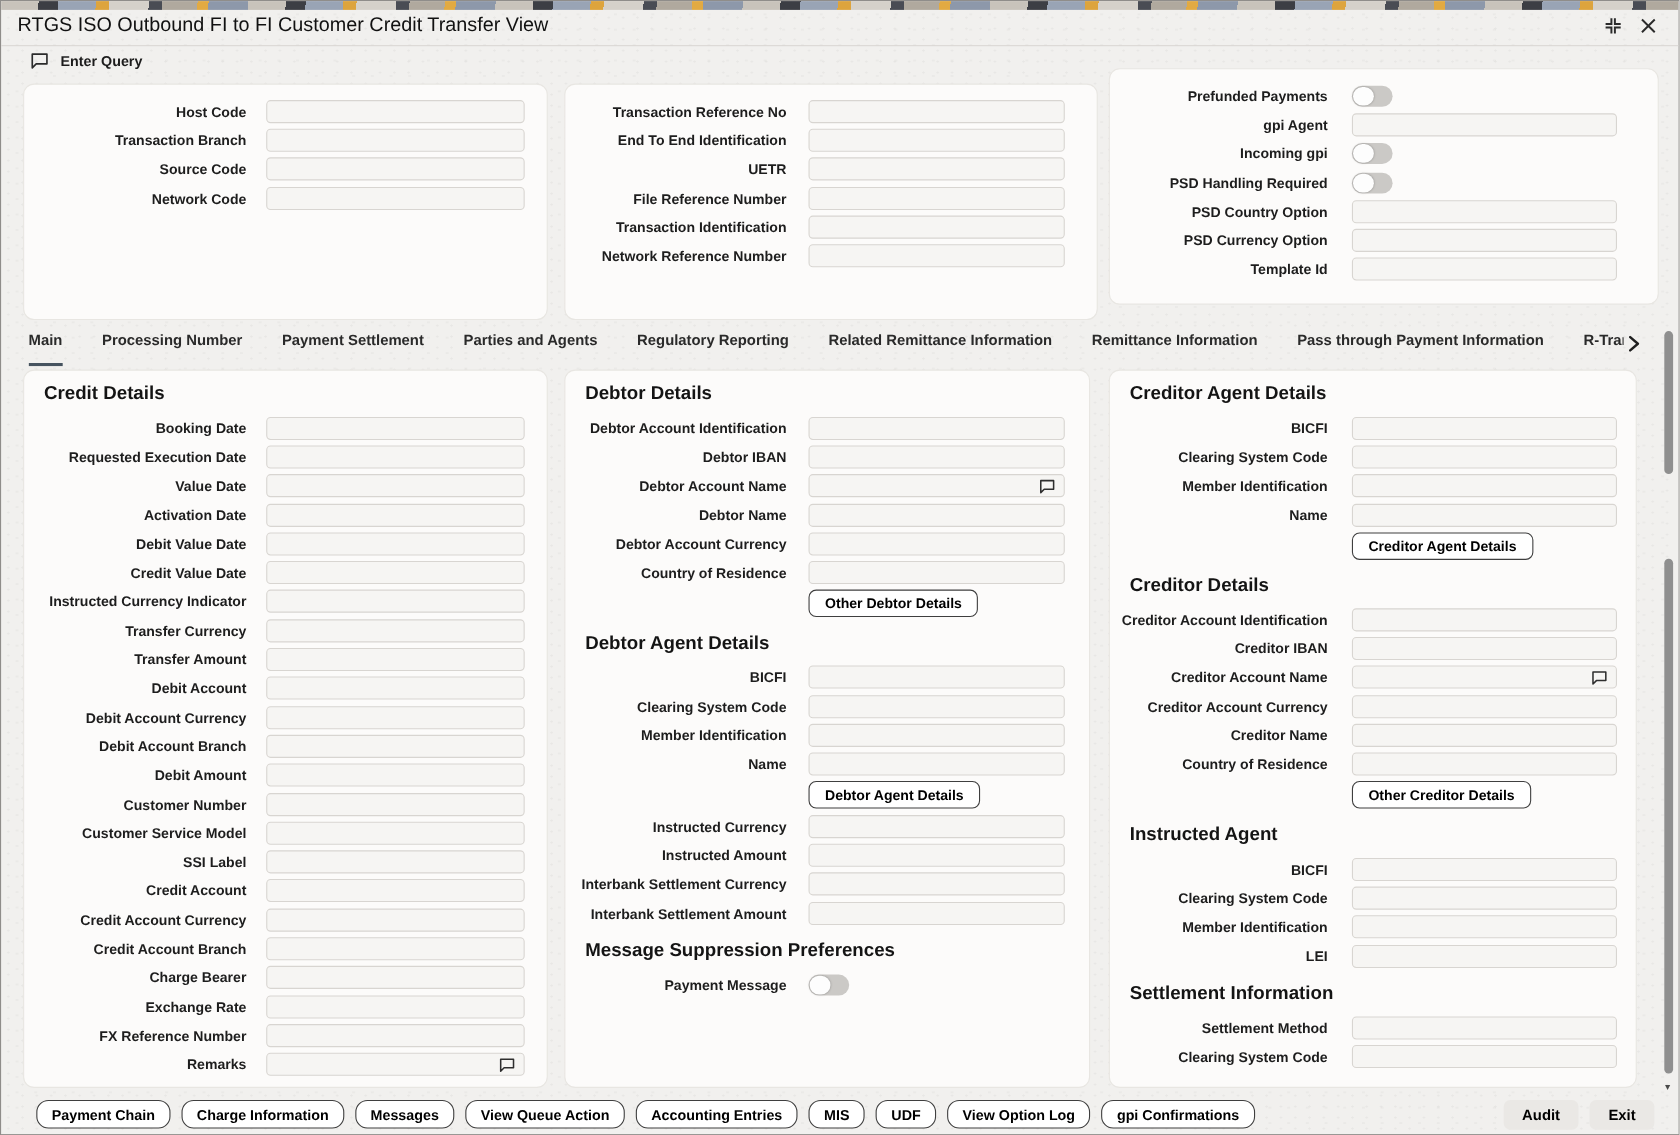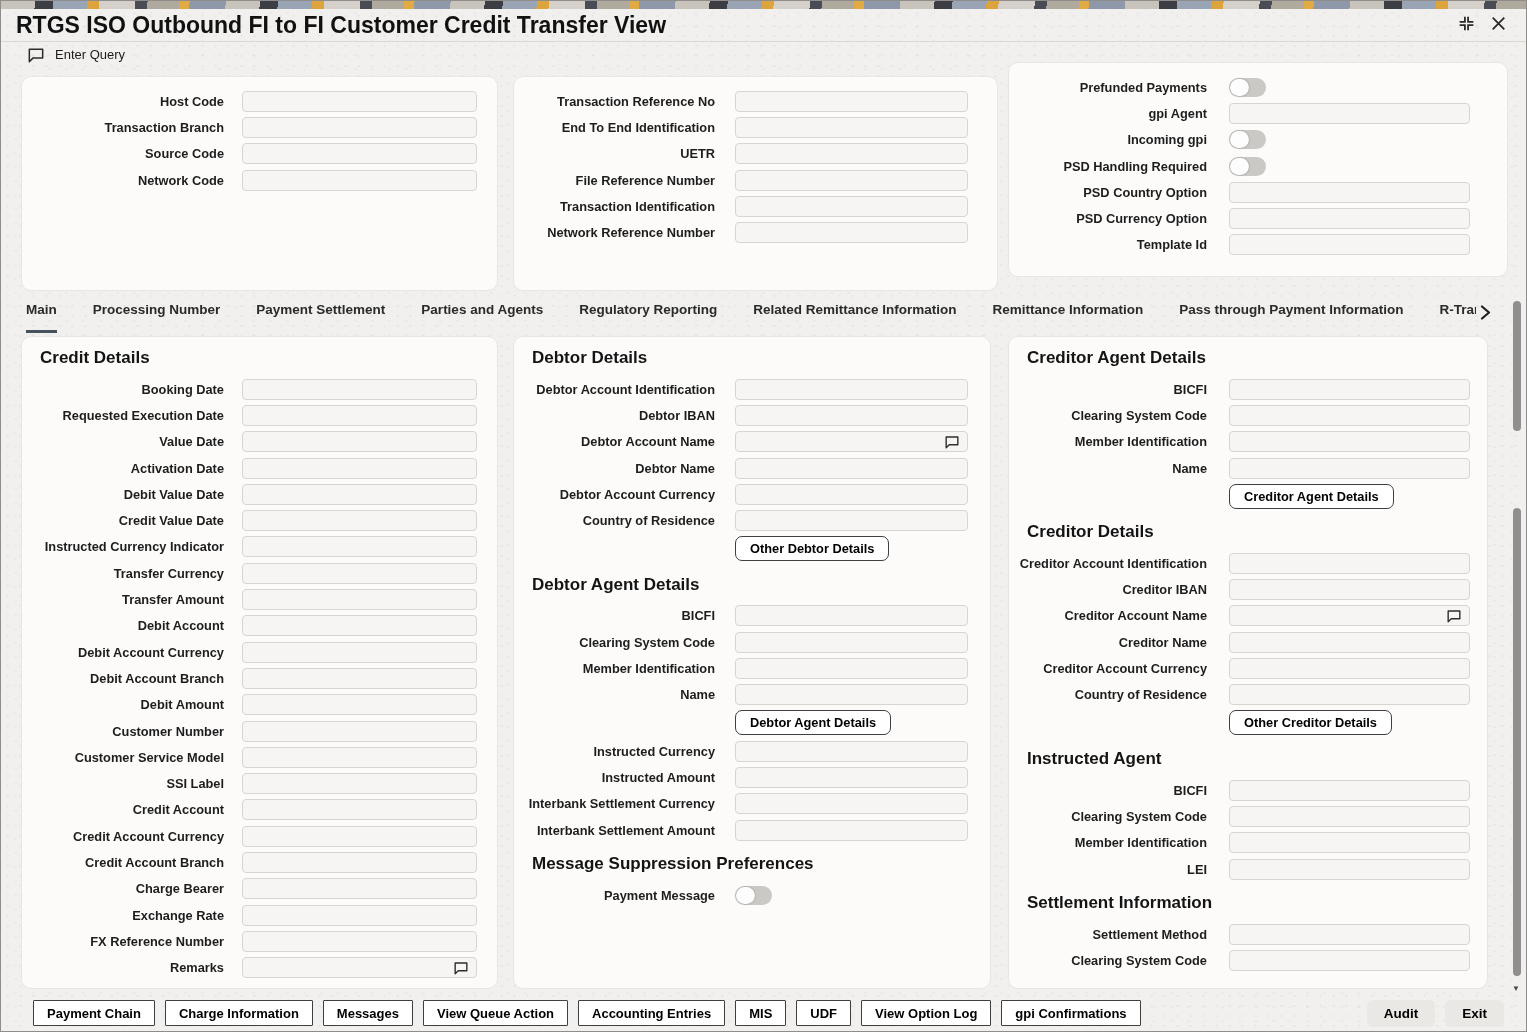--- a/index.html
+++ b/index.html
@@ -4,25 +4,25 @@
 <style>
   *{box-sizing:border-box;margin:0;padding:0}
   html,body{width:1527px;height:1032px}
   body{font-family:"Liberation Sans",sans-serif;color:#1c1c1c}
   #window{position:relative;width:1527px;height:1032px;overflow:hidden;border:1px solid #8f8d8a;
     background-color:#f1f0ee;
     background-image:radial-gradient(rgba(60,55,50,.05) 1.1px,transparent 1.4px),radial-gradient(rgba(60,55,50,.035) 1.1px,transparent 1.4px);
     background-size:13px 10px,17px 14px;background-position:0 0,6px 5px;}
   .camo{position:absolute;top:0;left:0;right:0;height:8px;
     background:repeating-linear-gradient(95deg,#c8c3bb 0 34px,#3c3e44 34px 52px,#99a4b5 52px 86px,#dda43d 86px 98px,#d5d1ca 98px 134px,#494c54 134px 146px,#b0a99e 146px 178px,#e2aa42 178px 188px,#8d98aa 188px 224px);}
-  .title{position:absolute;left:15px;top:11px;font-size:23px;font-weight:700;color:#111;white-space:nowrap}
+  .title{position:absolute;left:15px;top:11px;font-size:18px;font-weight:400;color:#111;white-space:nowrap}
   .win-controls{position:absolute;right:18px;top:13px;display:flex;gap:13px;align-items:center}
   .wic{width:19px;height:19px;fill:none;stroke:#2b2b2b;stroke-width:1.7;cursor:pointer}
   .hline{position:absolute;left:0;right:0;top:40px;border-top:1px solid #dbd8d4}
-  .enter-query{position:absolute;left:26px;top:46px;display:flex;align-items:flex-start;gap:10px;font-size:13px;font-weight:400}
+  .enter-query{position:absolute;left:26px;top:46px;display:flex;align-items:flex-end;gap:10px;font-size:13px;font-weight:700}
   .bubble{width:18px;height:16px;fill:none;stroke:#2b2b2b;stroke-width:1.7;stroke-linejoin:round}
   .panel{position:absolute;background:#fcfbfa;border:1px solid #e8e6e2;border-radius:10px;overflow:hidden}
   #p1{left:20px;top:75px;width:477px;height:215px;padding-top:11px}
   #p2{left:512px;top:75px;width:485px;height:215px;padding-top:11px}
   #p3{left:1007px;top:61px;width:500px;height:215px;padding-top:11px}
   #cl{left:20px;top:335px;width:477px;height:653px}
   #cm{left:512px;top:335px;width:478px;height:653px}
   #cr{left:1007px;top:335px;width:480px;height:653px}
   .frow{display:flex;align-items:center;height:26.3px}
   .lbl{font-size:12.8px;font-weight:700;color:#1d1d1d;text-align:right;white-space:nowrap;flex:none}
@@ -44,21 +44,21 @@
   .btnrow{height:30px;display:flex;align-items:center}
   #cm .btnrow{padding-left:221px}
   #cr .btnrow{padding-left:220px}
   .tabs{position:absolute;left:25px;top:301px;right:50px;height:31px;display:flex;gap:36px;overflow:hidden;white-space:nowrap}
   .tab{font-size:13.5px;font-weight:700;color:#2a2a2a;padding-bottom:7px;cursor:pointer;flex:none}
   .tab.active{border-bottom:3px solid #46535f}
   .tab-chevron{position:absolute;left:1479px;top:304px;cursor:pointer}
   .chev{width:11px;height:15px;fill:none;stroke:#1f1f1f;stroke-width:2.2;stroke-linecap:round;stroke-linejoin:round}
   .footer{position:absolute;left:0;right:0;top:992px;height:40px;display:flex;align-items:center}
   .fbtns{display:flex;gap:10px;margin-left:32px}
-  .fbtn{height:26px;padding:0 13px;background:#fff;border:1.5px solid #3f3f3f;border-radius:1px;font-size:13px;font-weight:700;display:inline-flex;align-items:center;cursor:pointer;font-family:inherit;white-space:nowrap}
+  .fbtn{height:26px;padding:0 13px;background:#fff;border:1.5px solid #3f3f3f;border-radius:11px;font-size:13px;font-weight:700;display:inline-flex;align-items:center;cursor:pointer;font-family:inherit;white-space:nowrap}
   .rbtns{position:absolute;right:22px;display:flex;gap:10px}
   .gbtn{height:27px;padding:0 17px;background:#eae8e5;border:none;border-radius:6px;font-size:13.5px;font-weight:700;display:inline-flex;align-items:center;cursor:pointer;font-family:inherit}
   .scroll-track{position:absolute;right:5px;top:45px;bottom:4px;width:8px}
   .thumb{position:absolute;left:0;width:8px;background:#8f8f8f;border-radius:4px}
   .t1{top:255px;height:130px}
   .t2{top:462px;height:468px}
   .sarrow{position:absolute;left:-1px;top:938px;font-size:8px;color:#4a4a4a}
 </style>
 </head>
 <body>
@@ -391,25 +391,25 @@
       </div>
     <div class="frow">
         <span class="lbl">Creditor Account Name</span>
         <div class="inp withc">
           <svg class="cic" viewBox="0 0 20 18">
             <path d="M2.5 2.5 h15 v10 h-11 l-4 4 z"></path>
           </svg>
         </div>
       </div>
     <div class="frow">
+        <span class="lbl">Creditor Account Currency</span>
+        <div class="inp"></div>
+      </div>
+    <div class="frow">
         <span class="lbl">Creditor Name</span>
-        <div class="inp"></div>
-      </div>
-    <div class="frow">
-        <span class="lbl">Creditor Account Currency</span>
         <div class="inp"></div>
       </div>
     <div class="frow">
         <span class="lbl">Country of Residence</span>
         <div class="inp"></div>
       </div>
     <div class="btnrow">
         <button class="pbtn">Other Creditor Details</button>
       </div>
     <div class="h">Instructed Agent</div>

